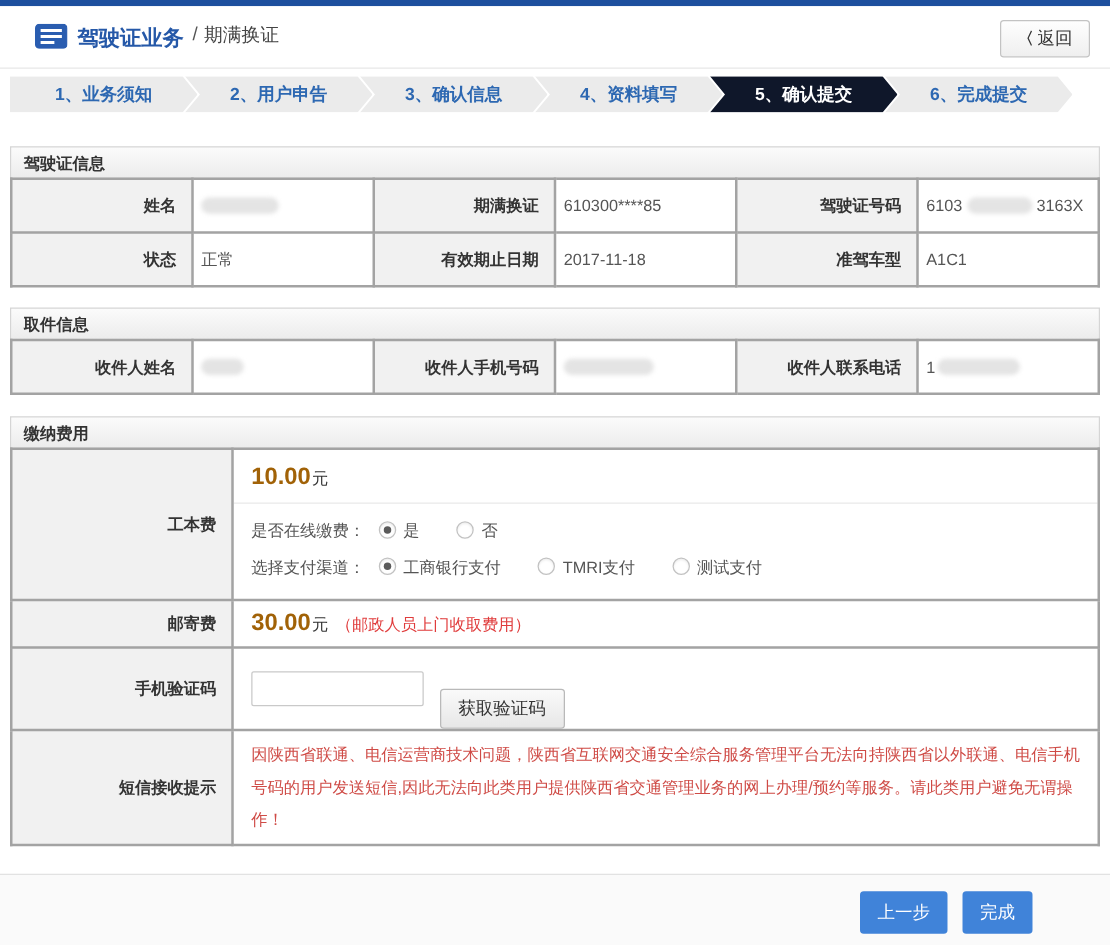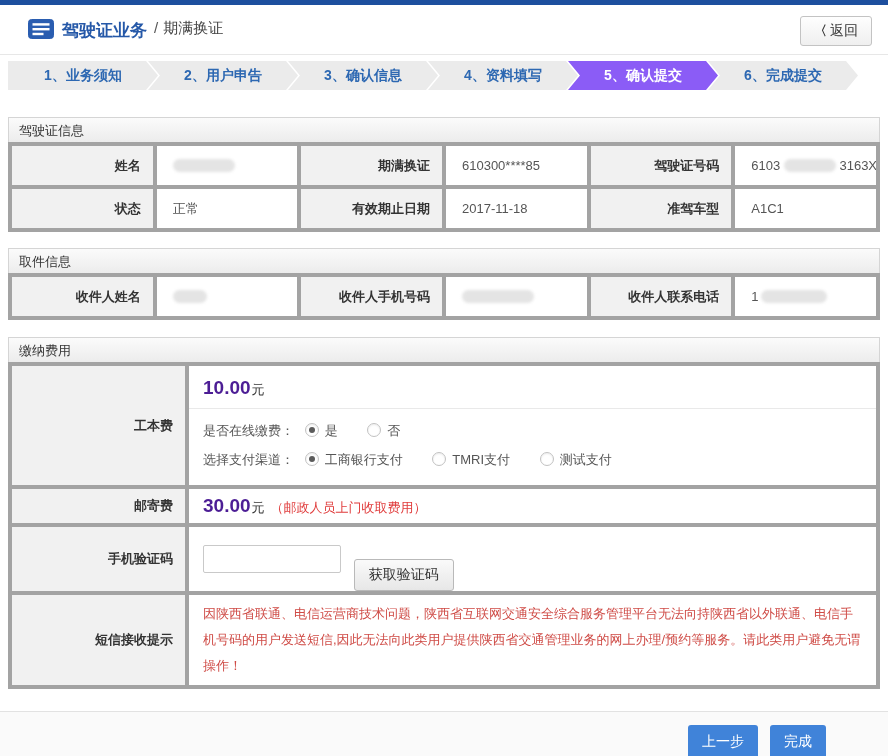--- a/index.html
+++ b/index.html
@@ -30,45 +30,45 @@
   .back-btn .chev { font-weight: bold; margin-right: 3px; font-size: 13px; }
 
   
   .steps { margin: 17px 8px 0; display: flex; height: 18px; font-size: 14px; font-weight: bold; background: #fff; align-items: flex-end; }
   .step {
     flex: 0 0 150px; line-height: 29px; text-align: center; color: #2d68b2;
     background: #ebebeb; margin-right: -10px;
     clip-path: polygon(0 0, calc(100% - 12px) 0, 100% 50%, calc(100% - 12px) 100%, 0 100%, 12px 50%);
   }
   .step.first { clip-path: polygon(0 0, calc(100% - 12px) 0, 100% 50%, calc(100% - 12px) 100%, 0 100%); }
-  .step.active { background: #8b5cf6; color: #fff; }
+  .step.active { background: #0f172a; color: #fff; }
   .step.filler { flex: 1 1 auto; margin-right: 0; clip-path: polygon(0 0, 100% 0, 100% 100%, 0 100%, 12px 50%); }
 
   
   .section { margin: 0 8px; }
   .sec-license { margin-top: 27px; }
   .sec-pickup  { margin-top: 16px; }
   .sec-fees    { margin-top: 17px; }
   .section-header {
     border: 1px solid #d5d5d5; background: linear-gradient(#fbfbfb, #ececec);
     height: 26px; line-height: 25px; padding-left: 10px;
-    font-weight: normal; color: #333; font-size: 13px;
+    font-weight: bold; color: #333; font-size: 13px;
   }
   table { width: 100%; border-collapse: collapse; table-layout: fixed; margin-top: -1px; }
-  td { border: 4px solid #a3a3a3; font-size: 13px; vertical-align: middle; }
+  td { border: 2px solid #a3a3a3; font-size: 13px; vertical-align: middle; }
   .info-table td { height: 43px; }
   td.lbl { background: #f1f1f1; text-align: right; padding-right: 12px; font-weight: bold; color: #333; }
-  td.val { background: #fff; padding-left: 16px; color: #555; white-space: nowrap; overflow: hidden; }
+  td.val { background: #fff; padding-left: 6px; color: #555; white-space: nowrap; overflow: hidden; }
 
   .redact { display: inline-block; height: 13px; border-radius: 7px; background: #e4e4e4; filter: blur(1.5px); vertical-align: -2px; }
 
   
   .fees-table td.lbl { width: 177px; }
   .fee-amount { padding: 11px 14px 9px; border-bottom: 1px solid #e9e9e9; }
-  .amount { color: #4c1d95; font-weight: bold; font-size: 19px; }
+  .amount { color: #a16207; font-weight: bold; font-size: 19px; }
   .unit { font-size: 13px; color: #333; margin-left: 1px; font-weight: normal; }
   .pay-options { padding: 7px 14px 11px; color: #555; }
   .opt-row { line-height: 29px; white-space: nowrap; }
   .opt-label { display: inline-block; min-width: 98px; color: #555; }
   .radio-item { margin-right: 26px; cursor: pointer; color: #555; }
   .radio { width: 14px; height: 14px; border: 1px solid #c2c2c2; border-radius: 50%; background: #fff; display: inline-block; vertical-align: -2px; margin-right: 6px; position: relative; box-shadow: inset 0 1px 2px rgba(0,0,0,.08); }
   .radio.checked::after { content: ""; position: absolute; left: 3px; top: 3px; width: 6px; height: 6px; border-radius: 50%; background: #5b5b5b; }
 
   .fee-post-cell { height: 38px; padding-left: 14px; white-space: nowrap; }
   .fee-note { color: #e03c3c; font-size: 13px; margin-left: 6px; }

